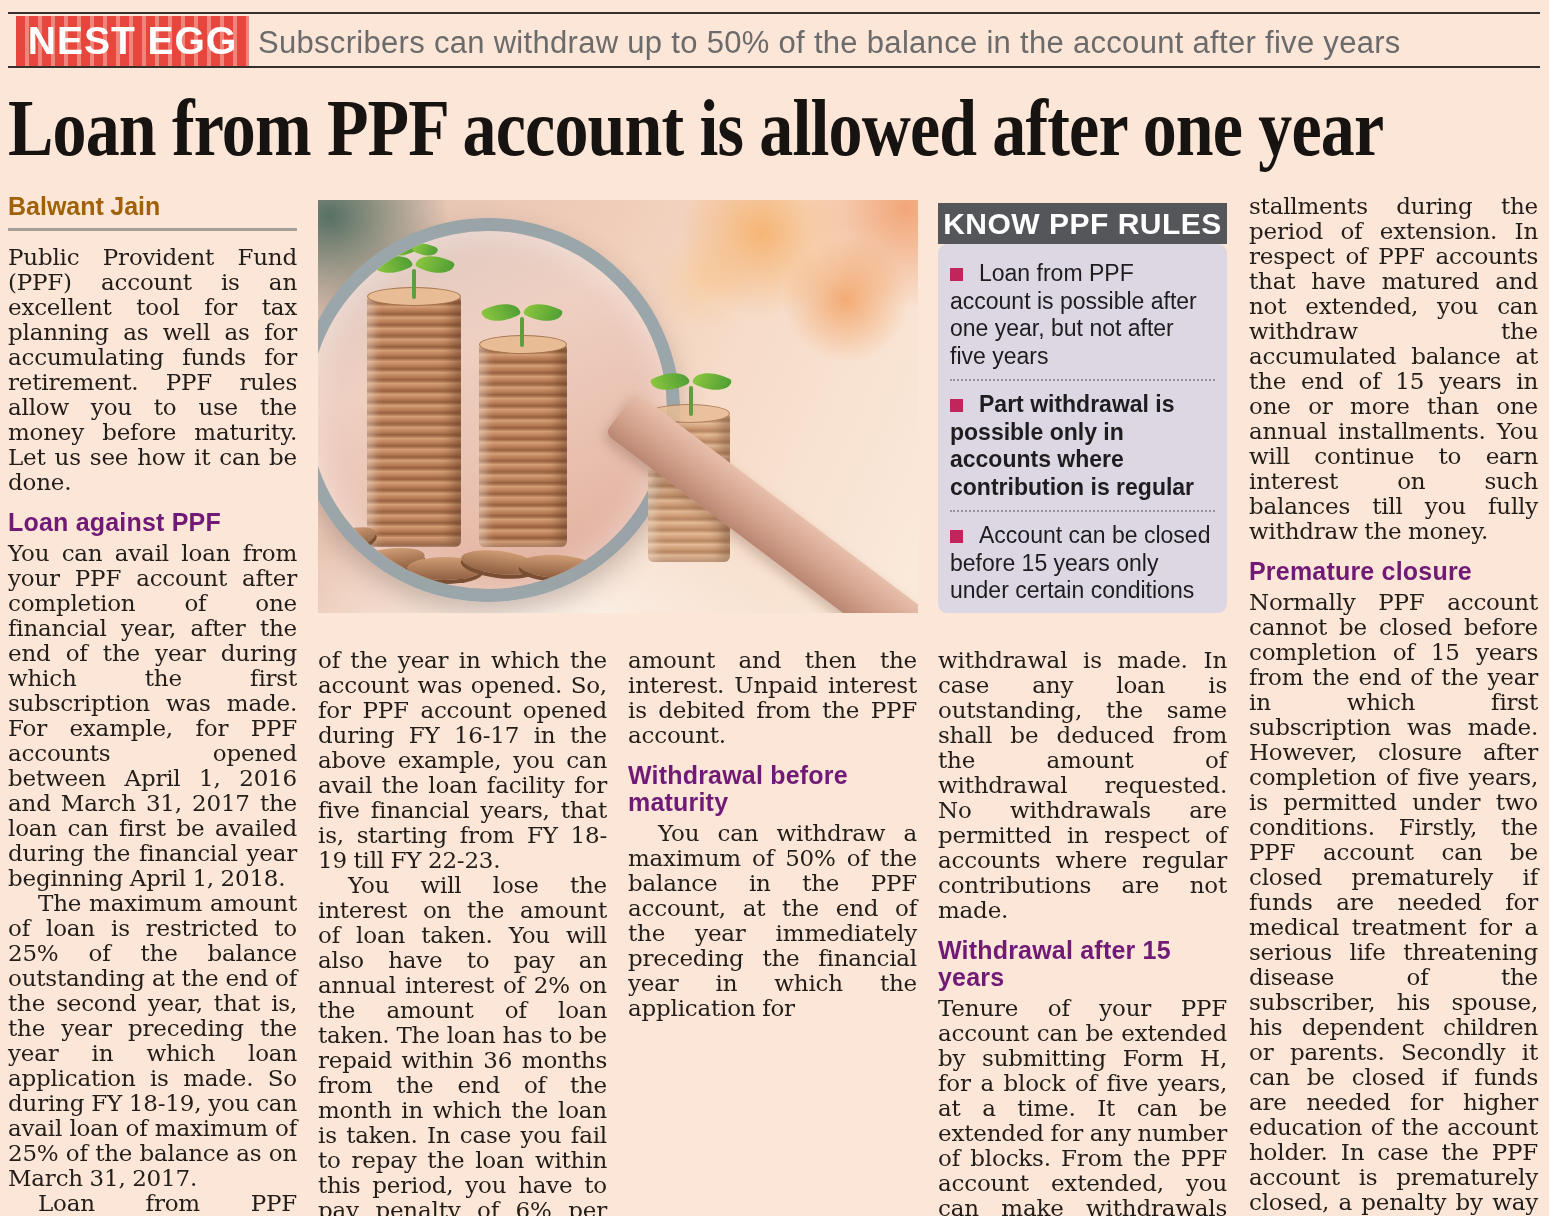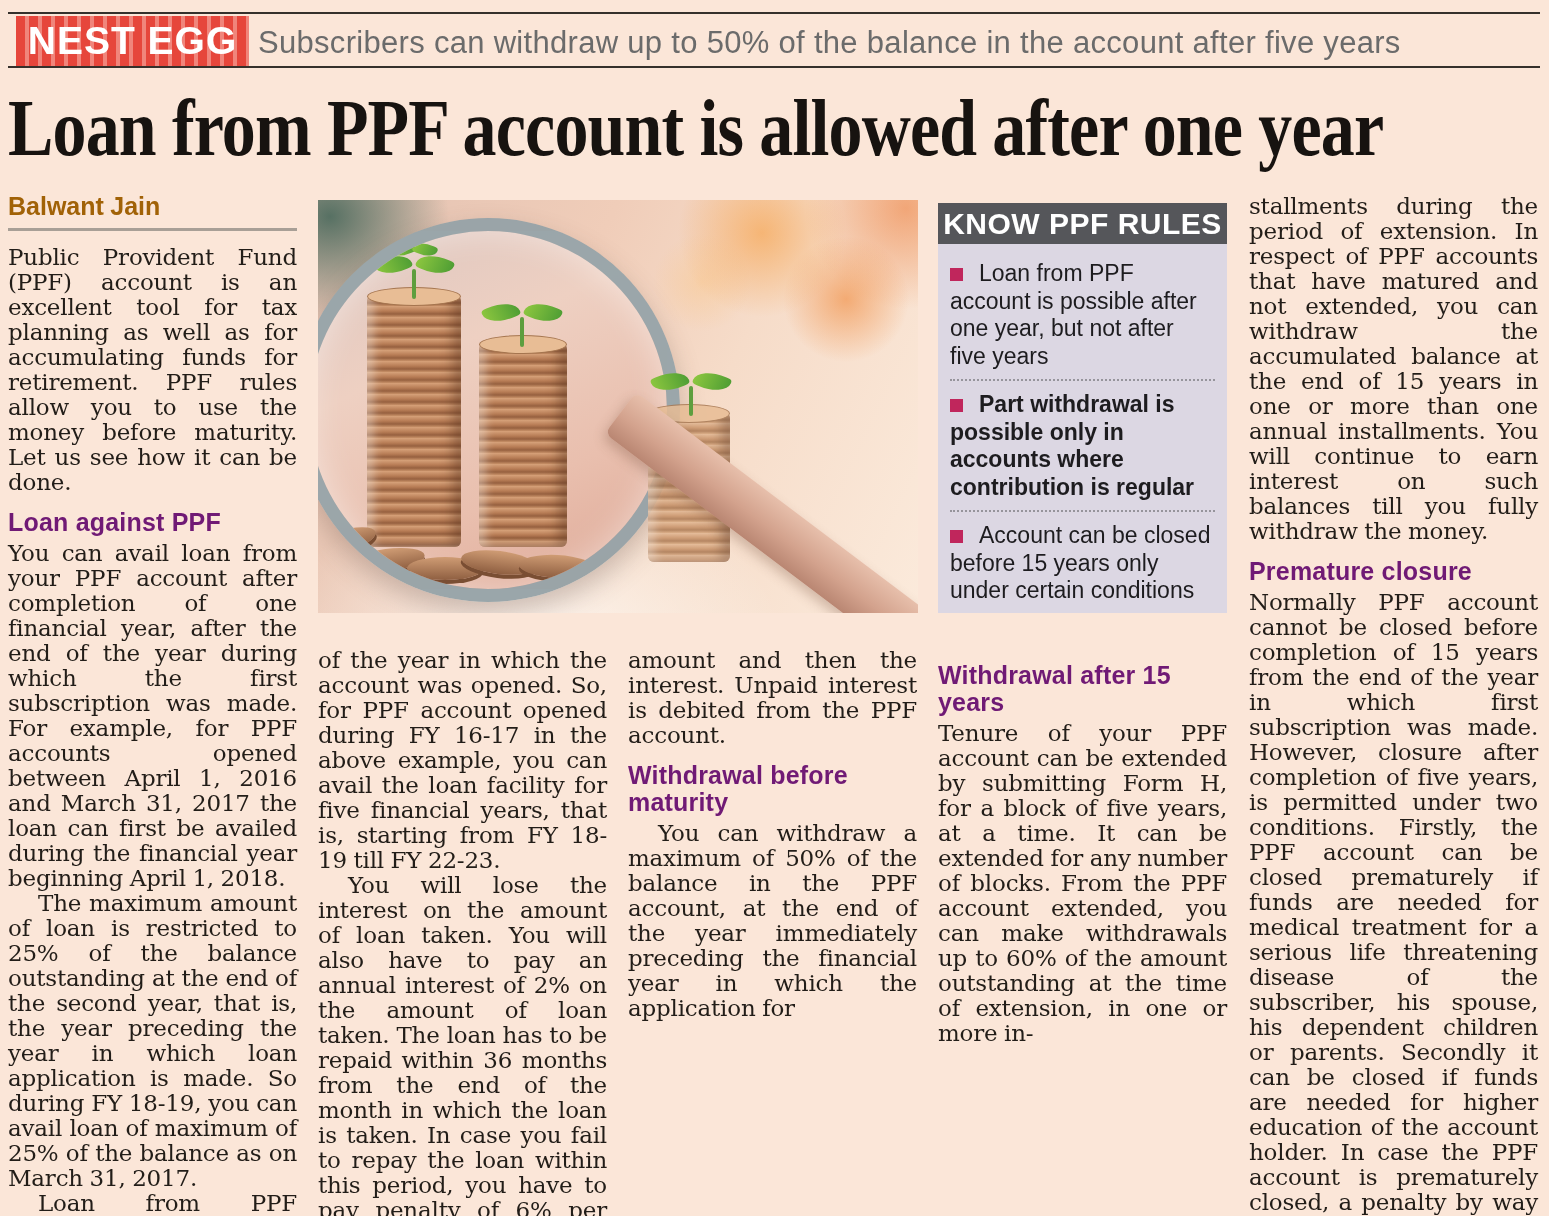--- a/index.html
+++ b/index.html
@@ -43,21 +43,21 @@
   }
   
   .know{position:absolute;left:938px;top:203px;width:289px;height:410px;}
   .know-header{
     height:41px;background:#55565a;color:#fff;
     font-family:"Liberation Sans",sans-serif;font-weight:700;font-size:30px;line-height:41px;
     text-align:center;letter-spacing:.5px;
   }
   .know-body{
     height:369px;box-sizing:border-box;background:#dcd7e3;padding:16px 12px 0 12px;
-    font-family:"Liberation Sans",sans-serif;font-size:23px;line-height:27.5px;color:#1d1c1f;
+    font-family:"Liberation Sans",sans-serif;font-size:23px;line-height:27.5px;color:#1d1c1f;border-radius:9px;
   }
   .know-item{text-align:left;}
   .know-item.bold{font-weight:700;}
   .bullet{display:inline-block;width:13px;height:13px;background:#c0265c;margin-right:16px;}
   .know-sep{border-bottom:2px dotted #96949b;margin:9px 0 10px 0;}
   
   .photo{
     position:absolute;left:318px;top:200px;width:600px;height:413px;overflow:hidden;
     background:
       radial-gradient(170px 150px at 2% 4%, rgba(62,98,85,.85), rgba(62,98,85,0) 70%),
@@ -173,20 +173,21 @@
   <p class="indent">You will lose the interest on the amount of loan taken. You will also have to pay an annual interest of 2% on the amount of loan taken. The loan has to be repaid within 36 months from the end of the month in which the loan is taken. In case you fail to repay the loan within this period, you have to pay penalty of 6% per annum on the amount. You have to first pay the loan</p>
 </div>
 
 <div class="col" style="left:628px;top:648px;">
   <p>amount and then the interest. Unpaid interest is debited from the PPF account.</p>
   <div class="sec-head">Withdrawal before maturity</div>
   <p class="indent">You can withdraw a maximum of 50% of the balance in the PPF account, at the end of the year immediately preceding the financial year in which the application for</p>
 </div>
 
 <div class="col" style="left:938px;top:648px;">
+  <p>withdrawal is made. In case any loan is outstanding, the same shall be deduced from the amount of withdrawal requested. No withdrawals are permitted in respect of accounts where regular contributions are not made.</p>
   <div class="sec-head">Withdrawal after 15 years</div>
   <p>Tenure of your PPF account can be extended by submitting Form H, for a block of five years, at a time. It can be extended for any number of blocks. From the PPF account extended, you can make withdrawals up to 60% of the amount outstanding at the time of extension, in one or more in-</p>
 </div>
 
 <div class="col" style="left:1249px;top:194px;">
   <p>stallments during the period of extension. In respect of PPF accounts that have matured and not extended, you can withdraw the accumulated balance at the end of 15 years in one or more than one annual installments. You will continue to earn interest on such balances till you fully withdraw the money.</p>
   <div class="sec-head">Premature closure</div>
   <p>Normally PPF account cannot be closed before completion of 15 years from the end of the year in which first subscription was made. However, closure after completion of five years, is permitted under two conditions. Firstly, the PPF account can be closed prematurely if funds are needed for medical treatment for a serious life threatening disease of the subscriber, his spouse, his dependent children or parents. Secondly it can be closed if funds are needed for higher education of the account holder. In case the PPF account is prematurely closed, a penalty by way of reduction in the interest credited for each year, by 1% is levied.</p>
 
 </div>

